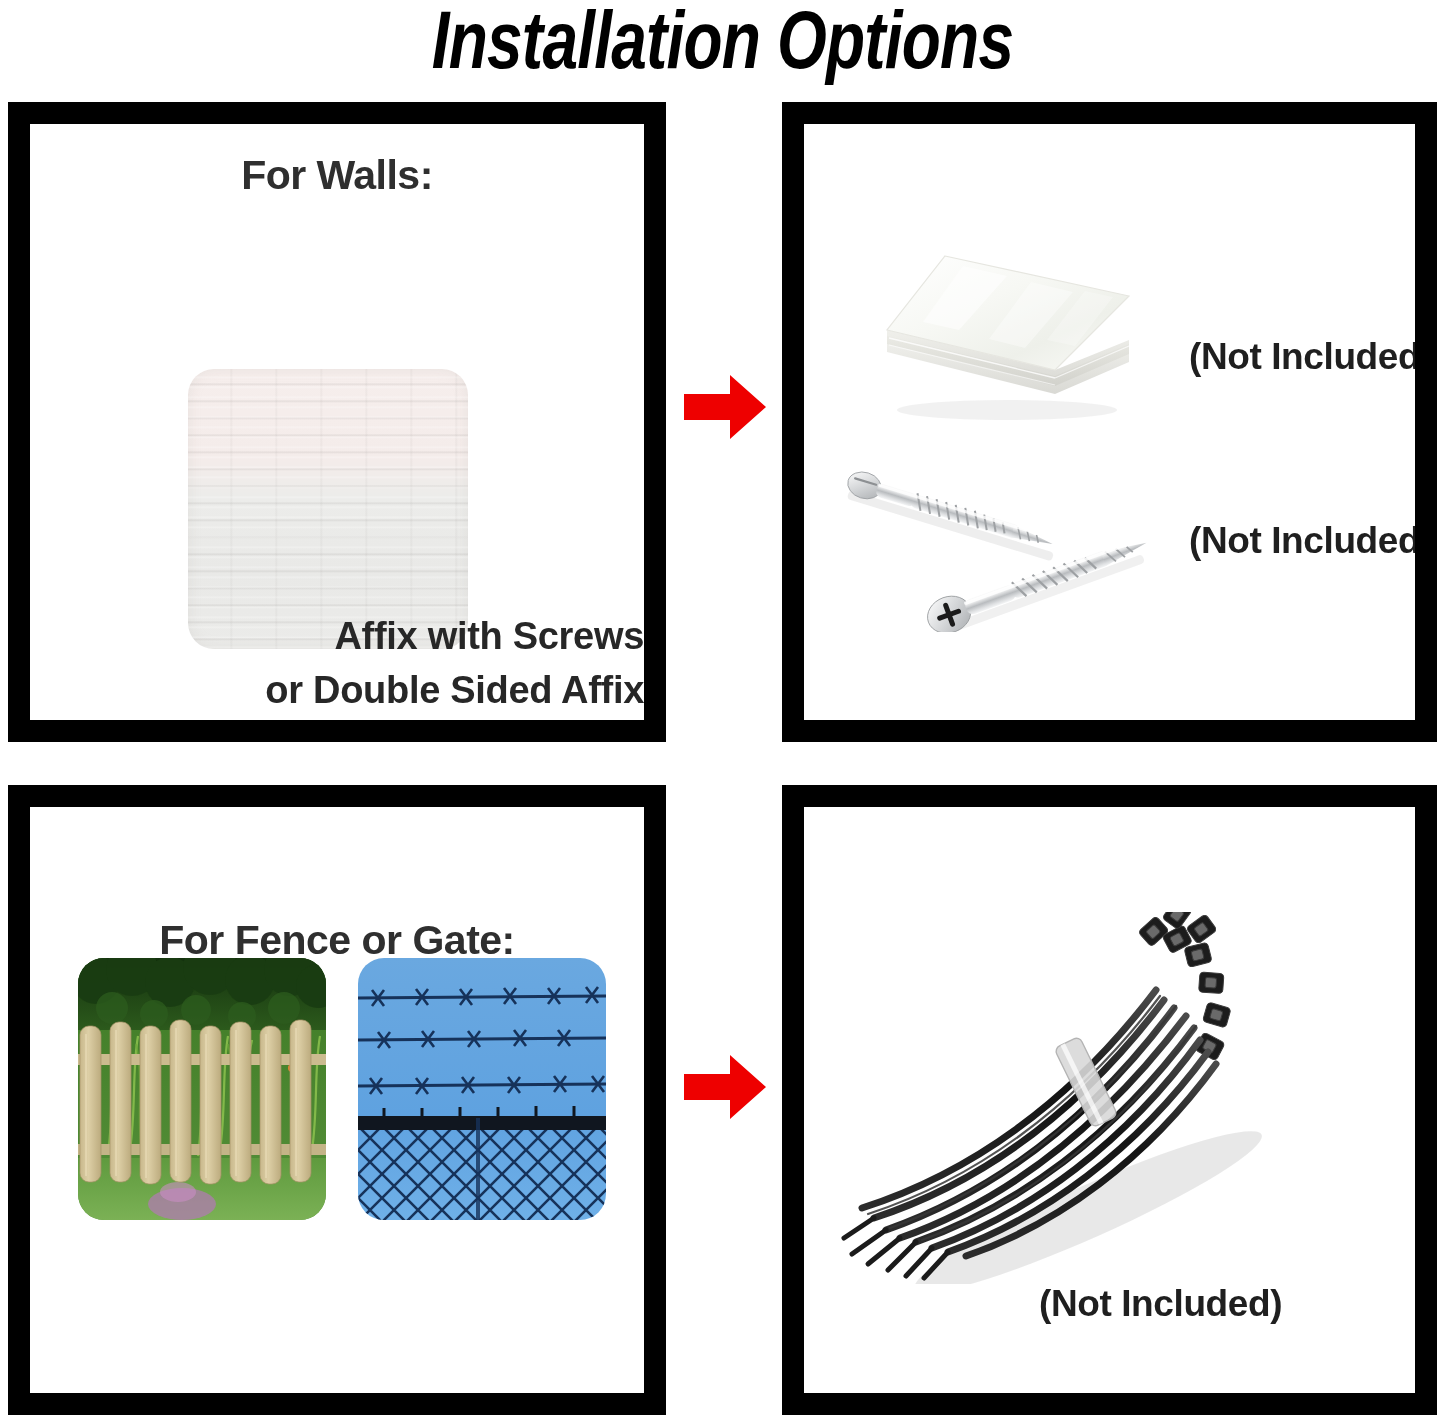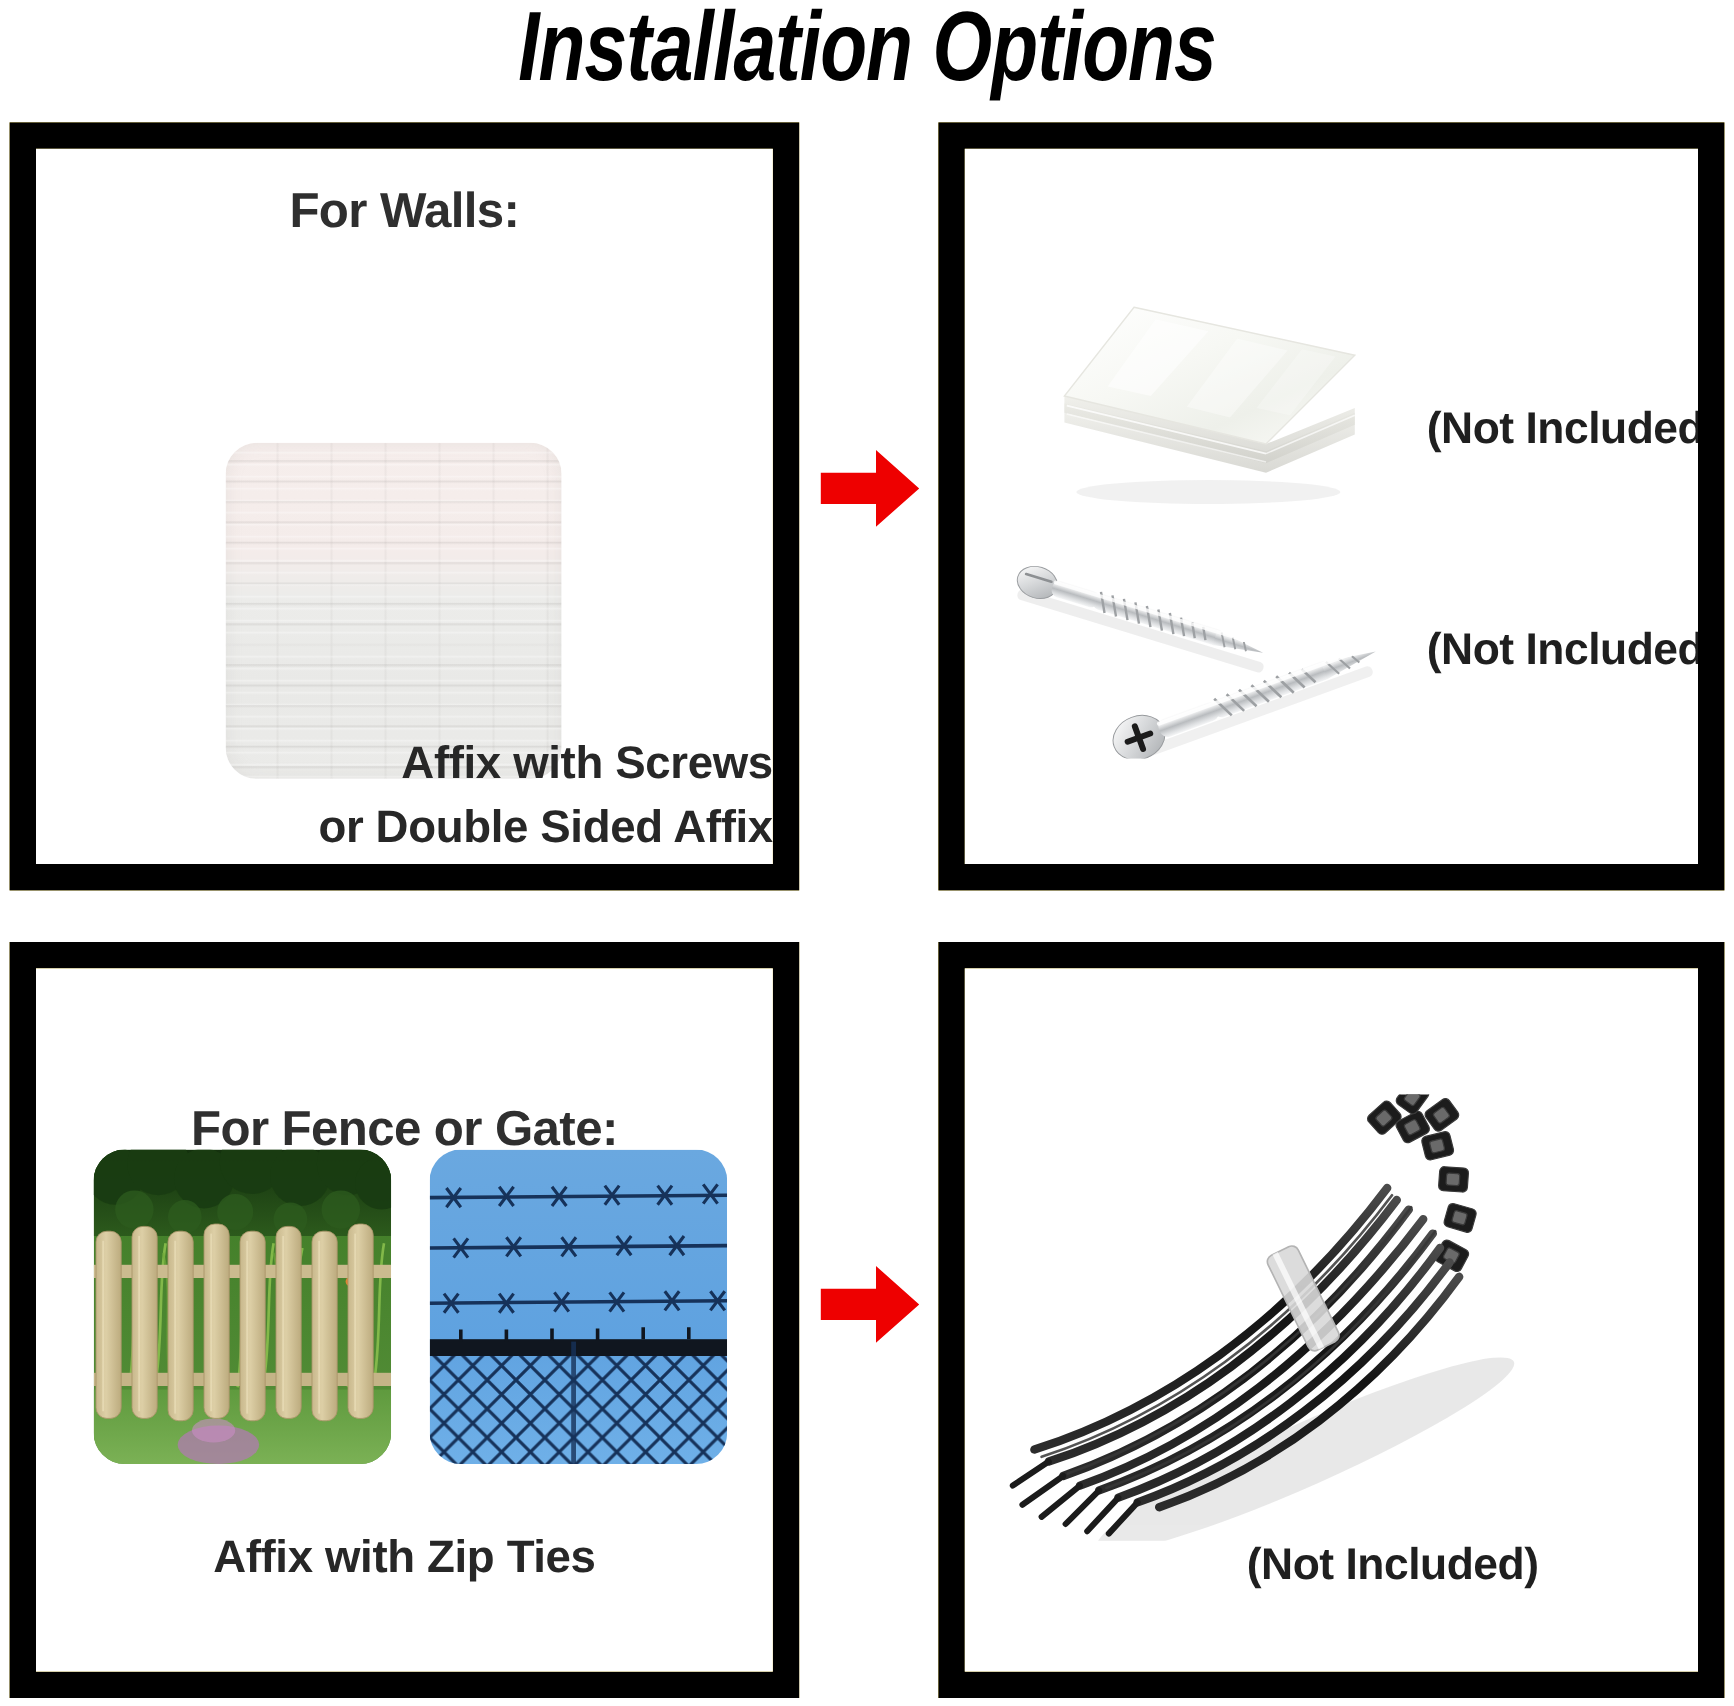--- a/index.html
+++ b/index.html
@@ -480,21 +480,20 @@
           <path d="M178,148 L178,158"></path>
             <path d="M216,148 L216,158"></path>
         </g>
 
         <rect x="0" y="172" width="248" height="90" fill="url(#meshP)"></rect>
 
         <rect x="118" y="160" width="4" height="102" fill="#16325a" opacity="0.8"></rect>
       </svg>
     </div>
 
-    <div class="caption" style="top: 465px;">Affix with Zip Ties</div>
 
   </div>
 </div>
 
 <div class="arrow" id="arrow-bottom">
   <svg viewBox="0 0 86 70" width="86" height="70" aria-hidden="true">
     <polygon points="2,22 48,22 48,3 84,35 48,67 48,48 2,48" fill="#ee0000"></polygon>
   </svg>
 </div>
 

